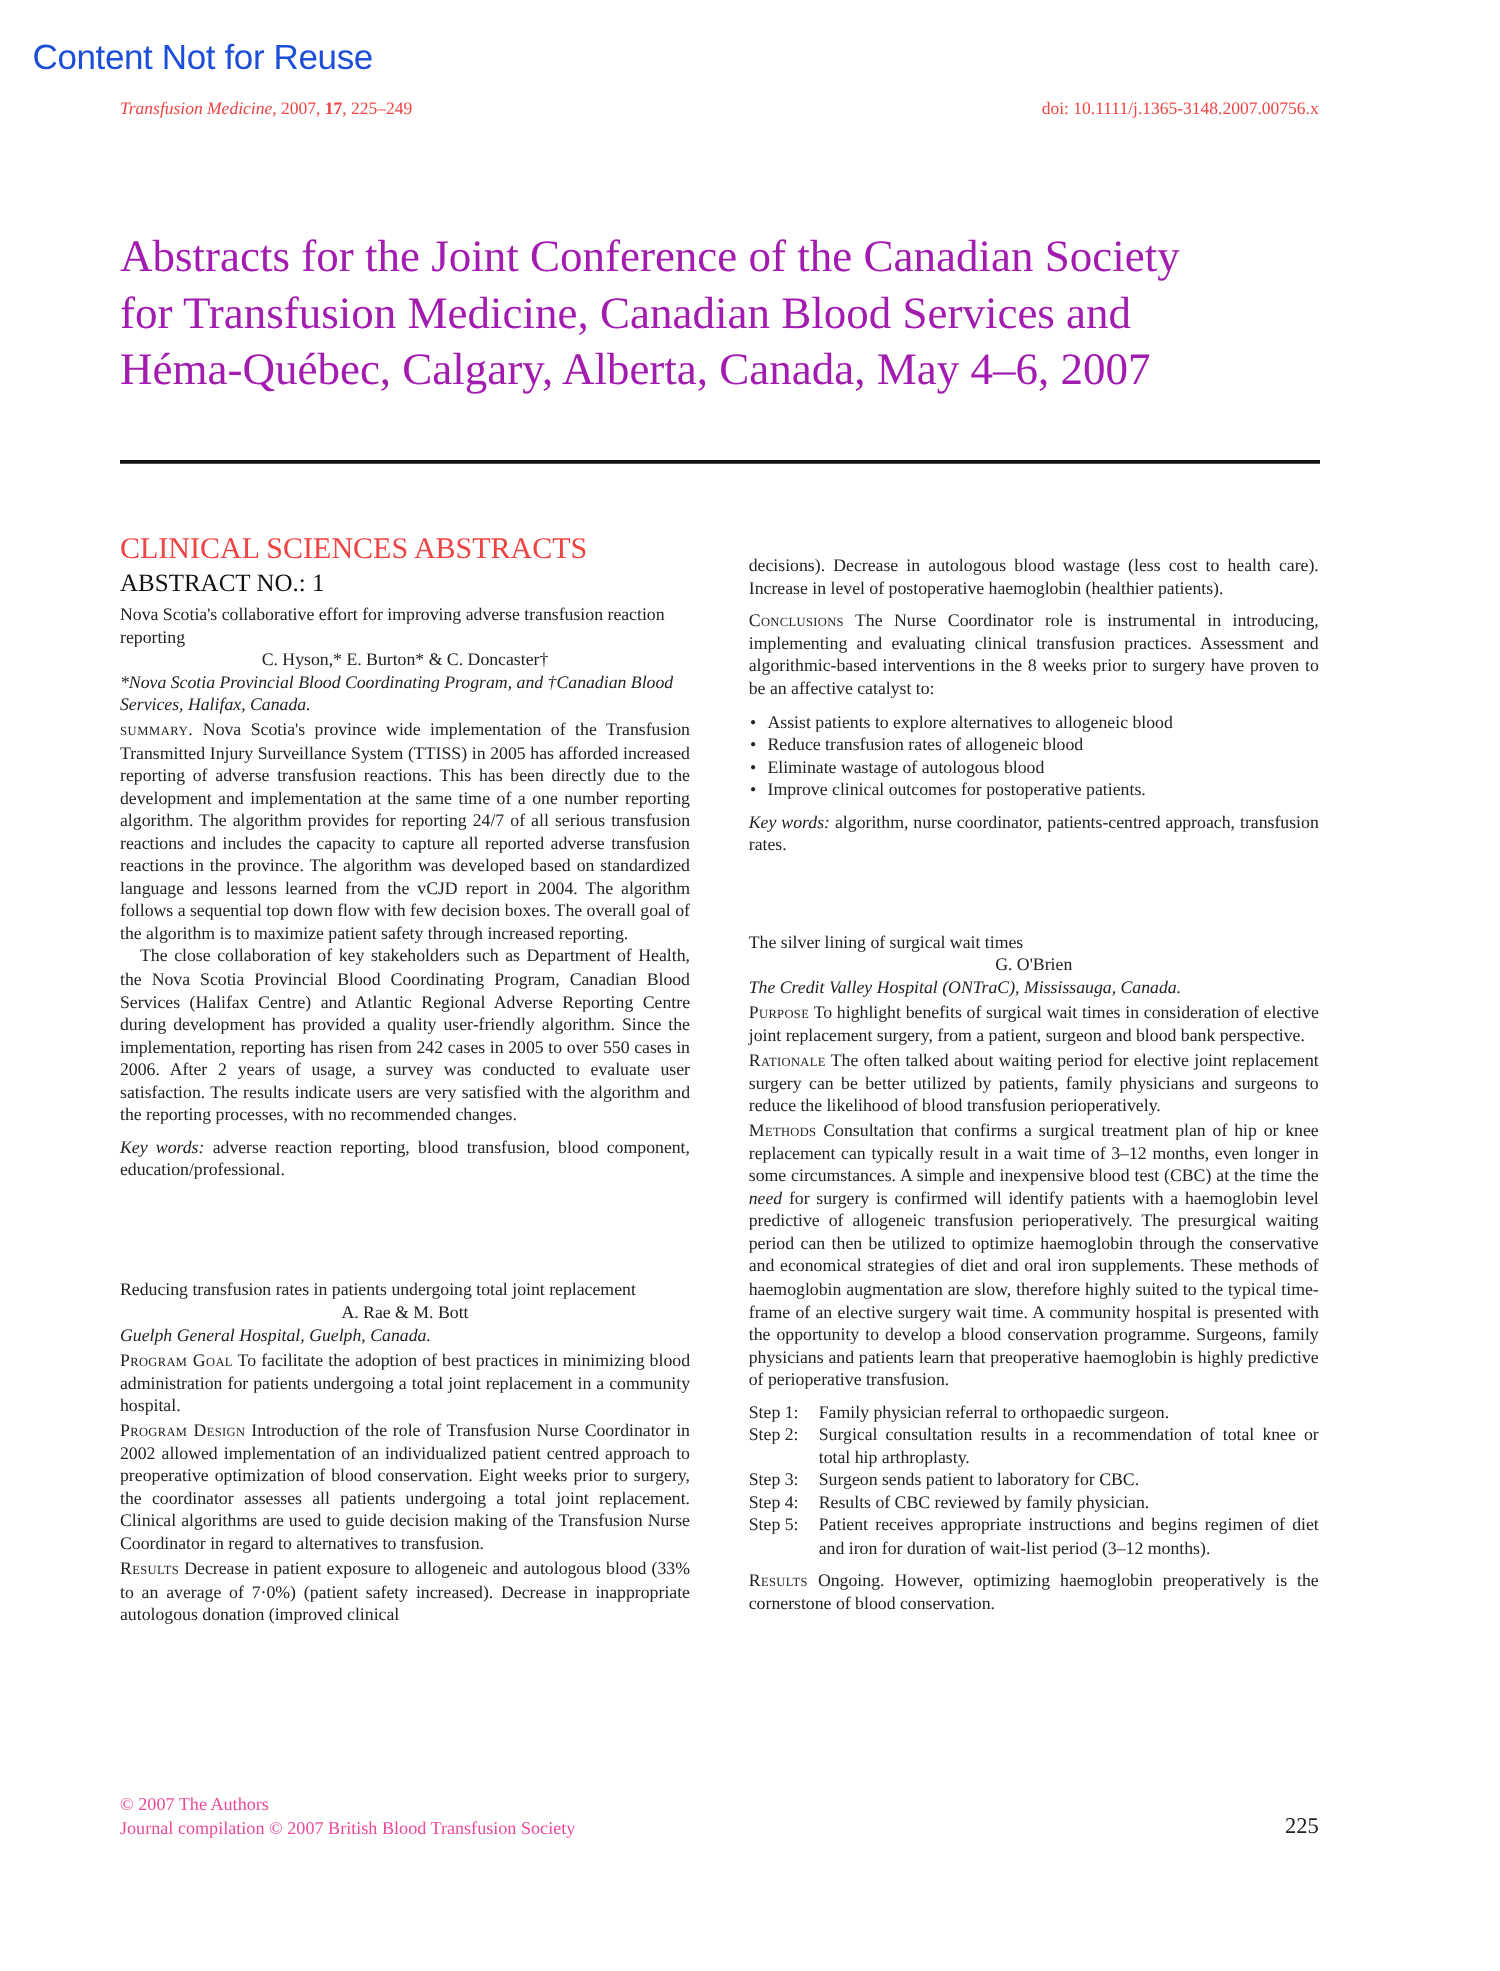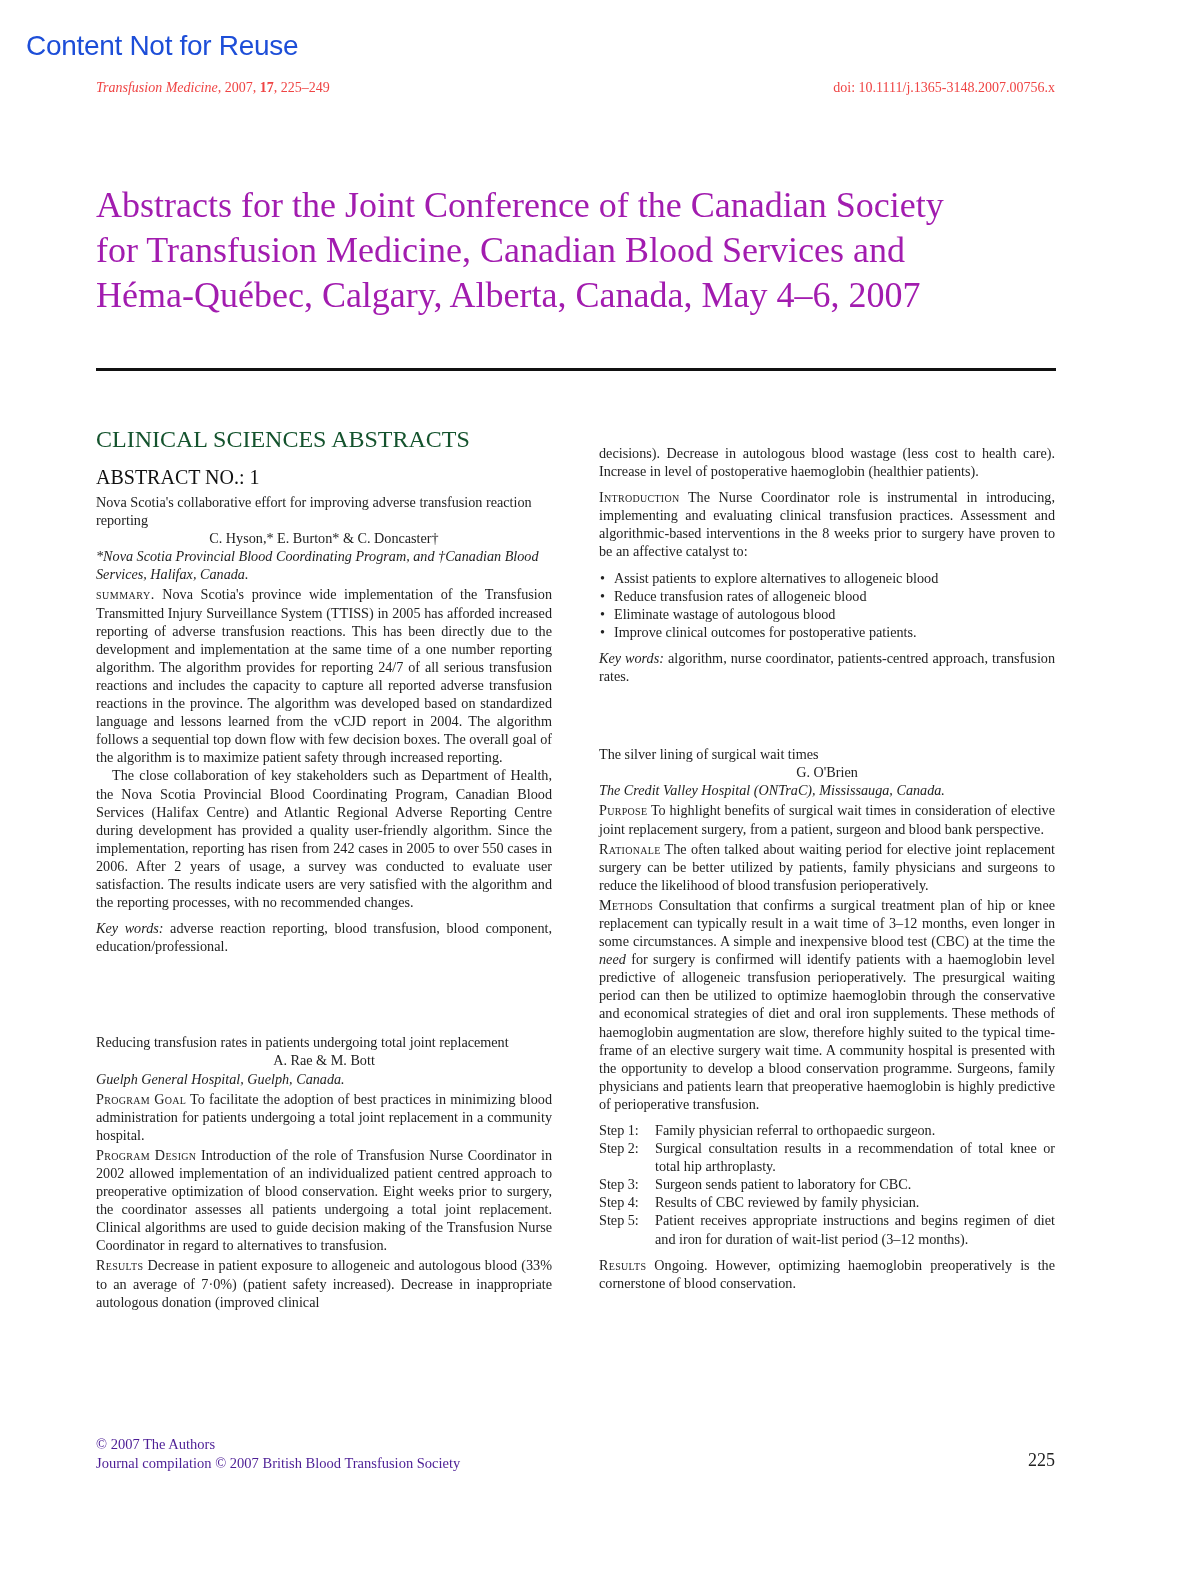--- a/index.html
+++ b/index.html
@@ -23,40 +23,40 @@
     position: absolute; left: 96px; top: 183px; width: 960px;
     font-size: 36px; line-height: 45px; color: #a21caf; font-weight: normal; margin: 0;
   }
   .title span { display: block; }
   .rule { position: absolute; left: 96px; top: 368px; width: 960px; height: 3px; background: #111; }
 
   .col { position: absolute; width: 456px; font-size: 14.2px; line-height: 18.1px; text-align: justify; }
   .col-left { left: 96px; top: 425px; }
   .col-right { left: 599px; top: 444px; }
 
-  .section-heading { font-size: 24px; line-height: 28px; margin: 0; font-weight: normal; color: #14532d; }
-  .abs-heading { font-size: 20px; line-height: 24px; margin: 12px 0 4px 0; font-weight: normal; color: #111; }
+  .section-heading { font-size: 24px; line-height: 28px; margin: 0; font-weight: normal; color: #ef4444; }
+  .abs-heading { font-size: 20px; line-height: 24px; margin: 2px 0 4px 0; font-weight: normal; color: #111; }
   p { margin: 0; }
   .abs-title { text-align: left; }
   .authors { text-align: center; }
   .affil { font-style: italic; text-align: left; margin-bottom: 2px; }
   .sc { font-variant: small-caps; letter-spacing: 0.3px; }
   .lower-sc { font-variant: small-caps; text-transform: lowercase; letter-spacing: 0.5px; }
   .indent { text-indent: 16px; }
   .gap { margin-top: 8px; }
   .kw i { font-style: italic; }
   ul.bullets { list-style: none; margin: 8px 0 8px 0; padding: 0; text-align: left; }
   ul.bullets li { position: relative; padding-left: 15px; }
   ul.bullets li::before { content: "\2022"; position: absolute; left: 1px; top: 0; }
   .steps { margin: 8px 0 8px 0; padding: 0; list-style: none; }
   .steps li { display: flex; text-align: justify; }
   .steps .step-label { flex: 0 0 56px; white-space: nowrap; }
   .steps .step-text { flex: 1; }
   .footer {
-    position: absolute; left: 96px; top: 1435px; font-size: 14.5px; line-height: 19px; color: #4c1d95;
+    position: absolute; left: 96px; top: 1435px; font-size: 14.5px; line-height: 19px; color: #ec4899;
   }
   .page-number { position: absolute; right: 145px; top: 1450px; font-size: 18px; color: #222; }
 </style>
 </head>
 <body>
 
 <div class="watermark">Content Not for Reuse</div>
 
 <div class="running-head">
   <span class="journal"><i>Transfusion Medicine</i><span>, 2007, </span><b>17</b><span>, 225–249</span></span>
@@ -90,21 +90,21 @@
     <p class="affil">Guelph General Hospital, Guelph, Canada.</p>
     <p><span class="sc">Program Goal</span><span> To facilitate the adoption of best practices in minimizing blood administration for patients undergoing a total joint replacement in a community hospital.</span></p>
     <p style="margin-top:2px;"><span class="sc">Program Design</span><span>  Introduction of the role of Transfusion Nurse Coordinator in 2002 allowed implementation of an individualized patient centred approach to preoperative optimization of blood conservation. Eight weeks prior to surgery, the coordinator assesses all patients undergoing a total joint replacement. Clinical algorithms are used to guide decision making of the Transfusion Nurse Coordinator in regard to alternatives to transfusion.</span></p>
     <p style="margin-top:2px;"><span class="sc">Results</span><span>  Decrease in patient exposure to allogeneic and autologous blood (33% to an average of 7·0%) (patient safety increased). Decrease in inappropriate autologous donation (improved clinical</span></p>
   </section>
 </div>
 
 <div class="col col-right">
   <section>
     <p>decisions). Decrease in autologous blood wastage (less cost to health care). Increase in level of postoperative haemoglobin (healthier patients).</p>
-    <p class="gap"><span class="sc">Introduction</span><span> The Nurse Coordinator role is instrumental in introducing, implementing and evaluating clinical transfusion practices. Assessment and algorithmic-based interventions in the 8 weeks prior to surgery have proven to be an affective catalyst to:</span></p>
+    <p class="gap"><span class="sc">Conclusions</span><span> The Nurse Coordinator role is instrumental in introducing, implementing and evaluating clinical transfusion practices. Assessment and algorithmic-based interventions in the 8 weeks prior to surgery have proven to be an affective catalyst to:</span></p>
     <ul class="bullets">
       <li>Assist patients to explore alternatives to allogeneic blood</li>
       <li>Reduce transfusion rates of allogeneic blood</li>
       <li>Eliminate wastage of autologous blood</li>
       <li>Improve clinical outcomes for postoperative patients.</li>
     </ul>
     <p class="kw"><i>Key words:</i><span> algorithm, nurse coordinator, patients-centred approach, transfusion rates.</span></p>
   </section>
 
   <section style="margin-top:60px;">

